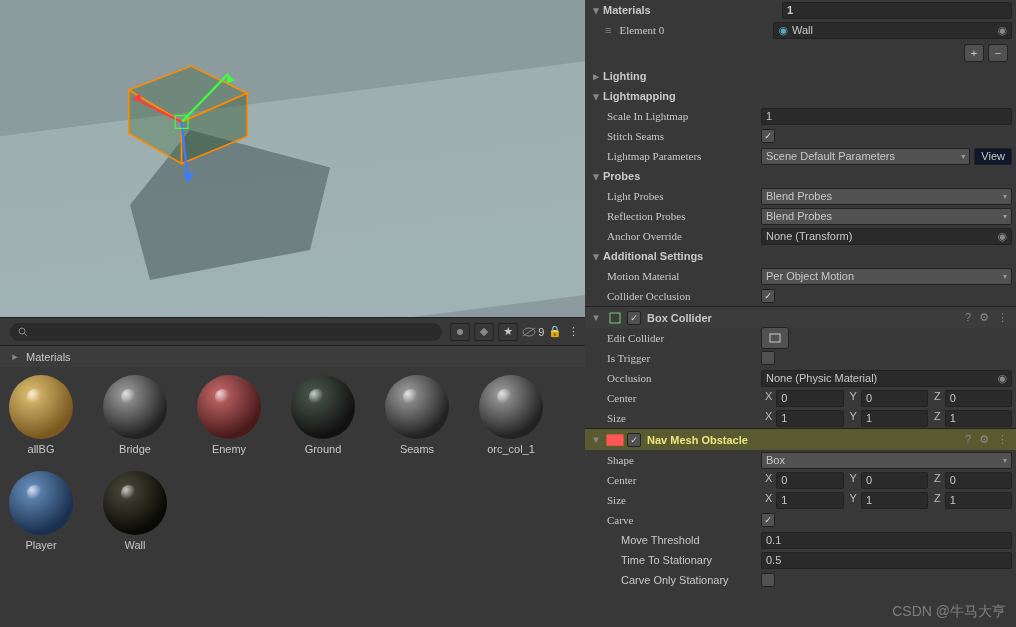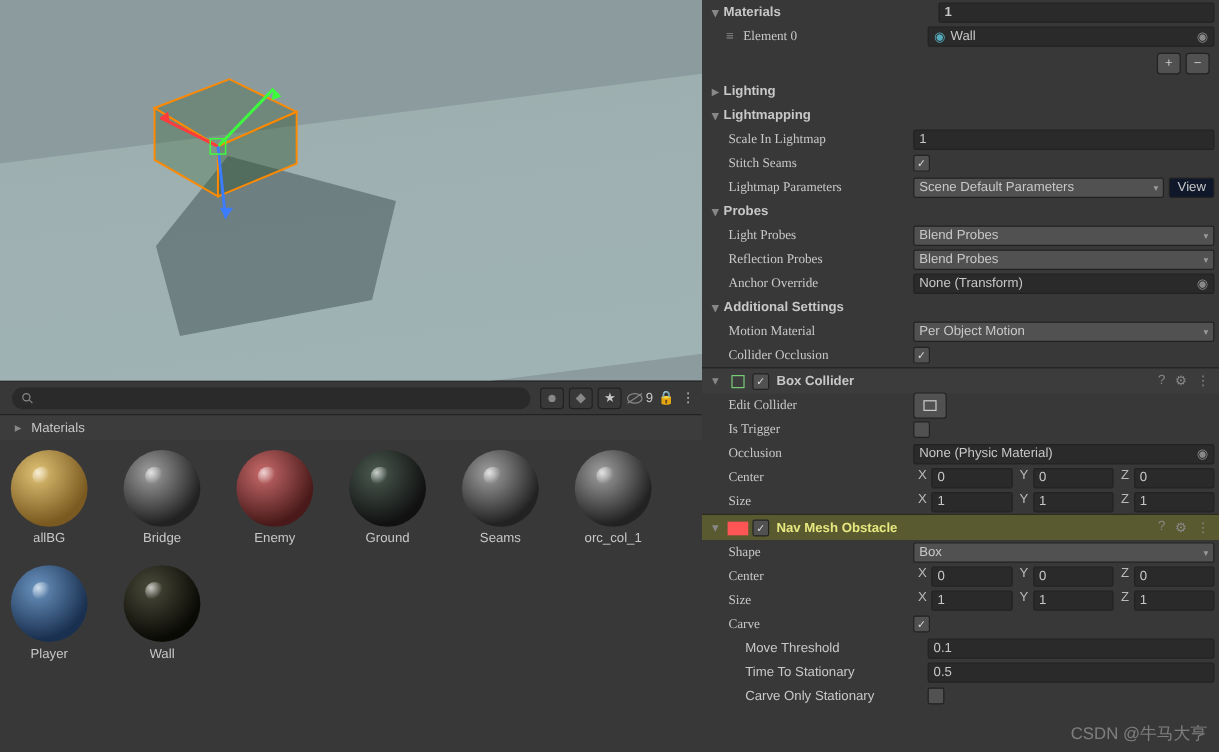--- a/index.html
+++ b/index.html
@@ -26,21 +26,21 @@
 .sph-darkgreen { background:radial-gradient(circle at 35% 30%, #4a5a50, #111 70%); }
 .sph-blue { background:radial-gradient(circle at 35% 30%, #6a94c0, #1a3050 70%); }
 .sph-dark { background:radial-gradient(circle at 35% 30%, #4a4a3a, #0a0a05 70%); }
 .matlbl { font-size:11px; color:#c8c8c8; white-space:nowrap; max-width:70px; overflow:hidden; text-overflow:ellipsis; }
 
 .right { flex:1; background:#383838; display:flex; flex-direction:column; font-size:11px; }
 .row { display:flex; align-items:center; height:20px; padding:0 4px; }
 .row.head { font-weight:bold; color:#c8c8c8; }
 .fold { width:14px; display:inline-block; text-align:center; color:#888; }
 .indent1 { padding-left:20px; }
-.indent2 { padding-left:34px;gap:12px; }
+.indent2 { padding-left:34px; }
 .label2 { width:156px; padding-left:2px;font-family:Liberation Serif, serif; }
 .label3 { width:142px; padding-left:2px; }
 .txtfield { flex:1; height:17px; background:#2a2a2a; border:1px solid #222; border-radius:2px; padding:0 4px; display:flex; align-items:center; color:#c8c8c8; }
 .dropdown { flex:1; height:17px; background:#515151; border:1px solid #222; border-radius:2px; padding:0 4px; display:flex; align-items:center; justify-content:space-between; color:#c8c8c8; }
 .dropdown .arr { font-size:8px; color:#999; }
 .objfield { flex:1; height:17px; background:#2a2a2a; border:1px solid #222; border-radius:2px; padding:0 4px; display:flex; align-items:center; gap:4px; }
 .objfield .circ { margin-left:auto; color:#888; }
 .cb { width:14px; height:14px; background:#515151; border:1px solid #222; border-radius:2px; display:flex; align-items:center; justify-content:center; font-size:9px; color:#ddd; }
 .xyz { display:flex; gap:2px; flex:1; }
 .xyz .ax { color:#bbb; margin:0 2px 0 4px; }

